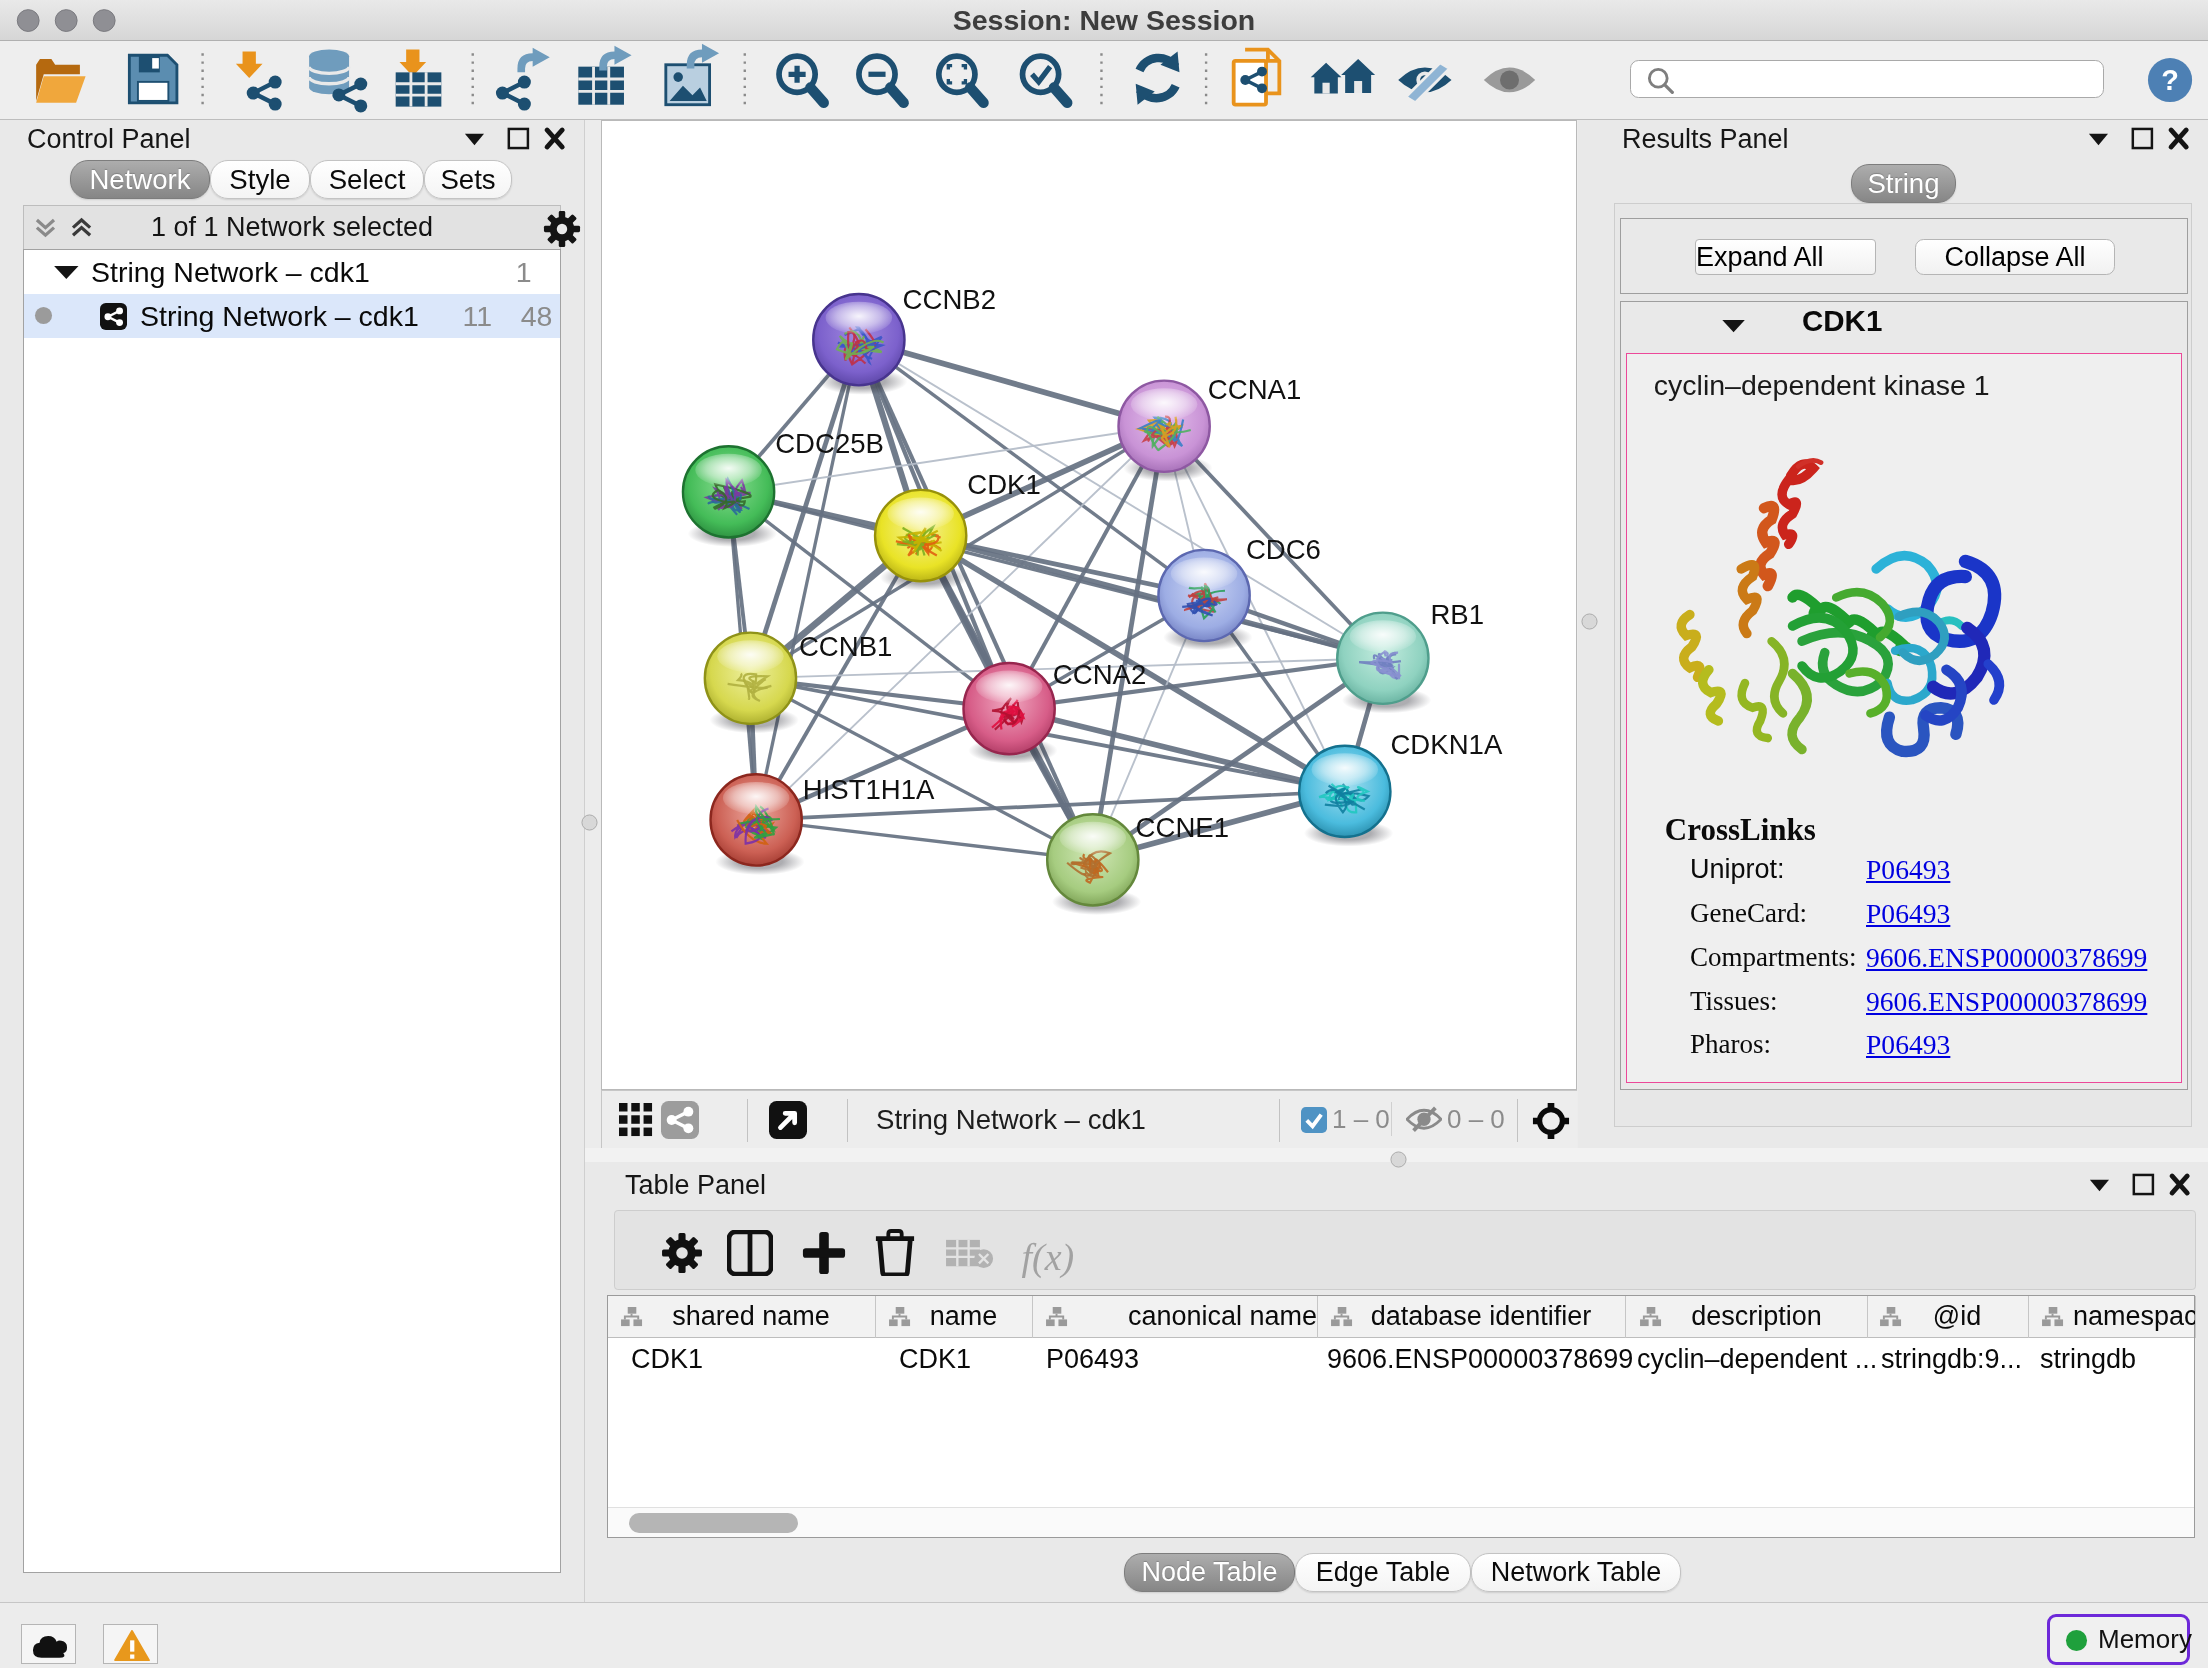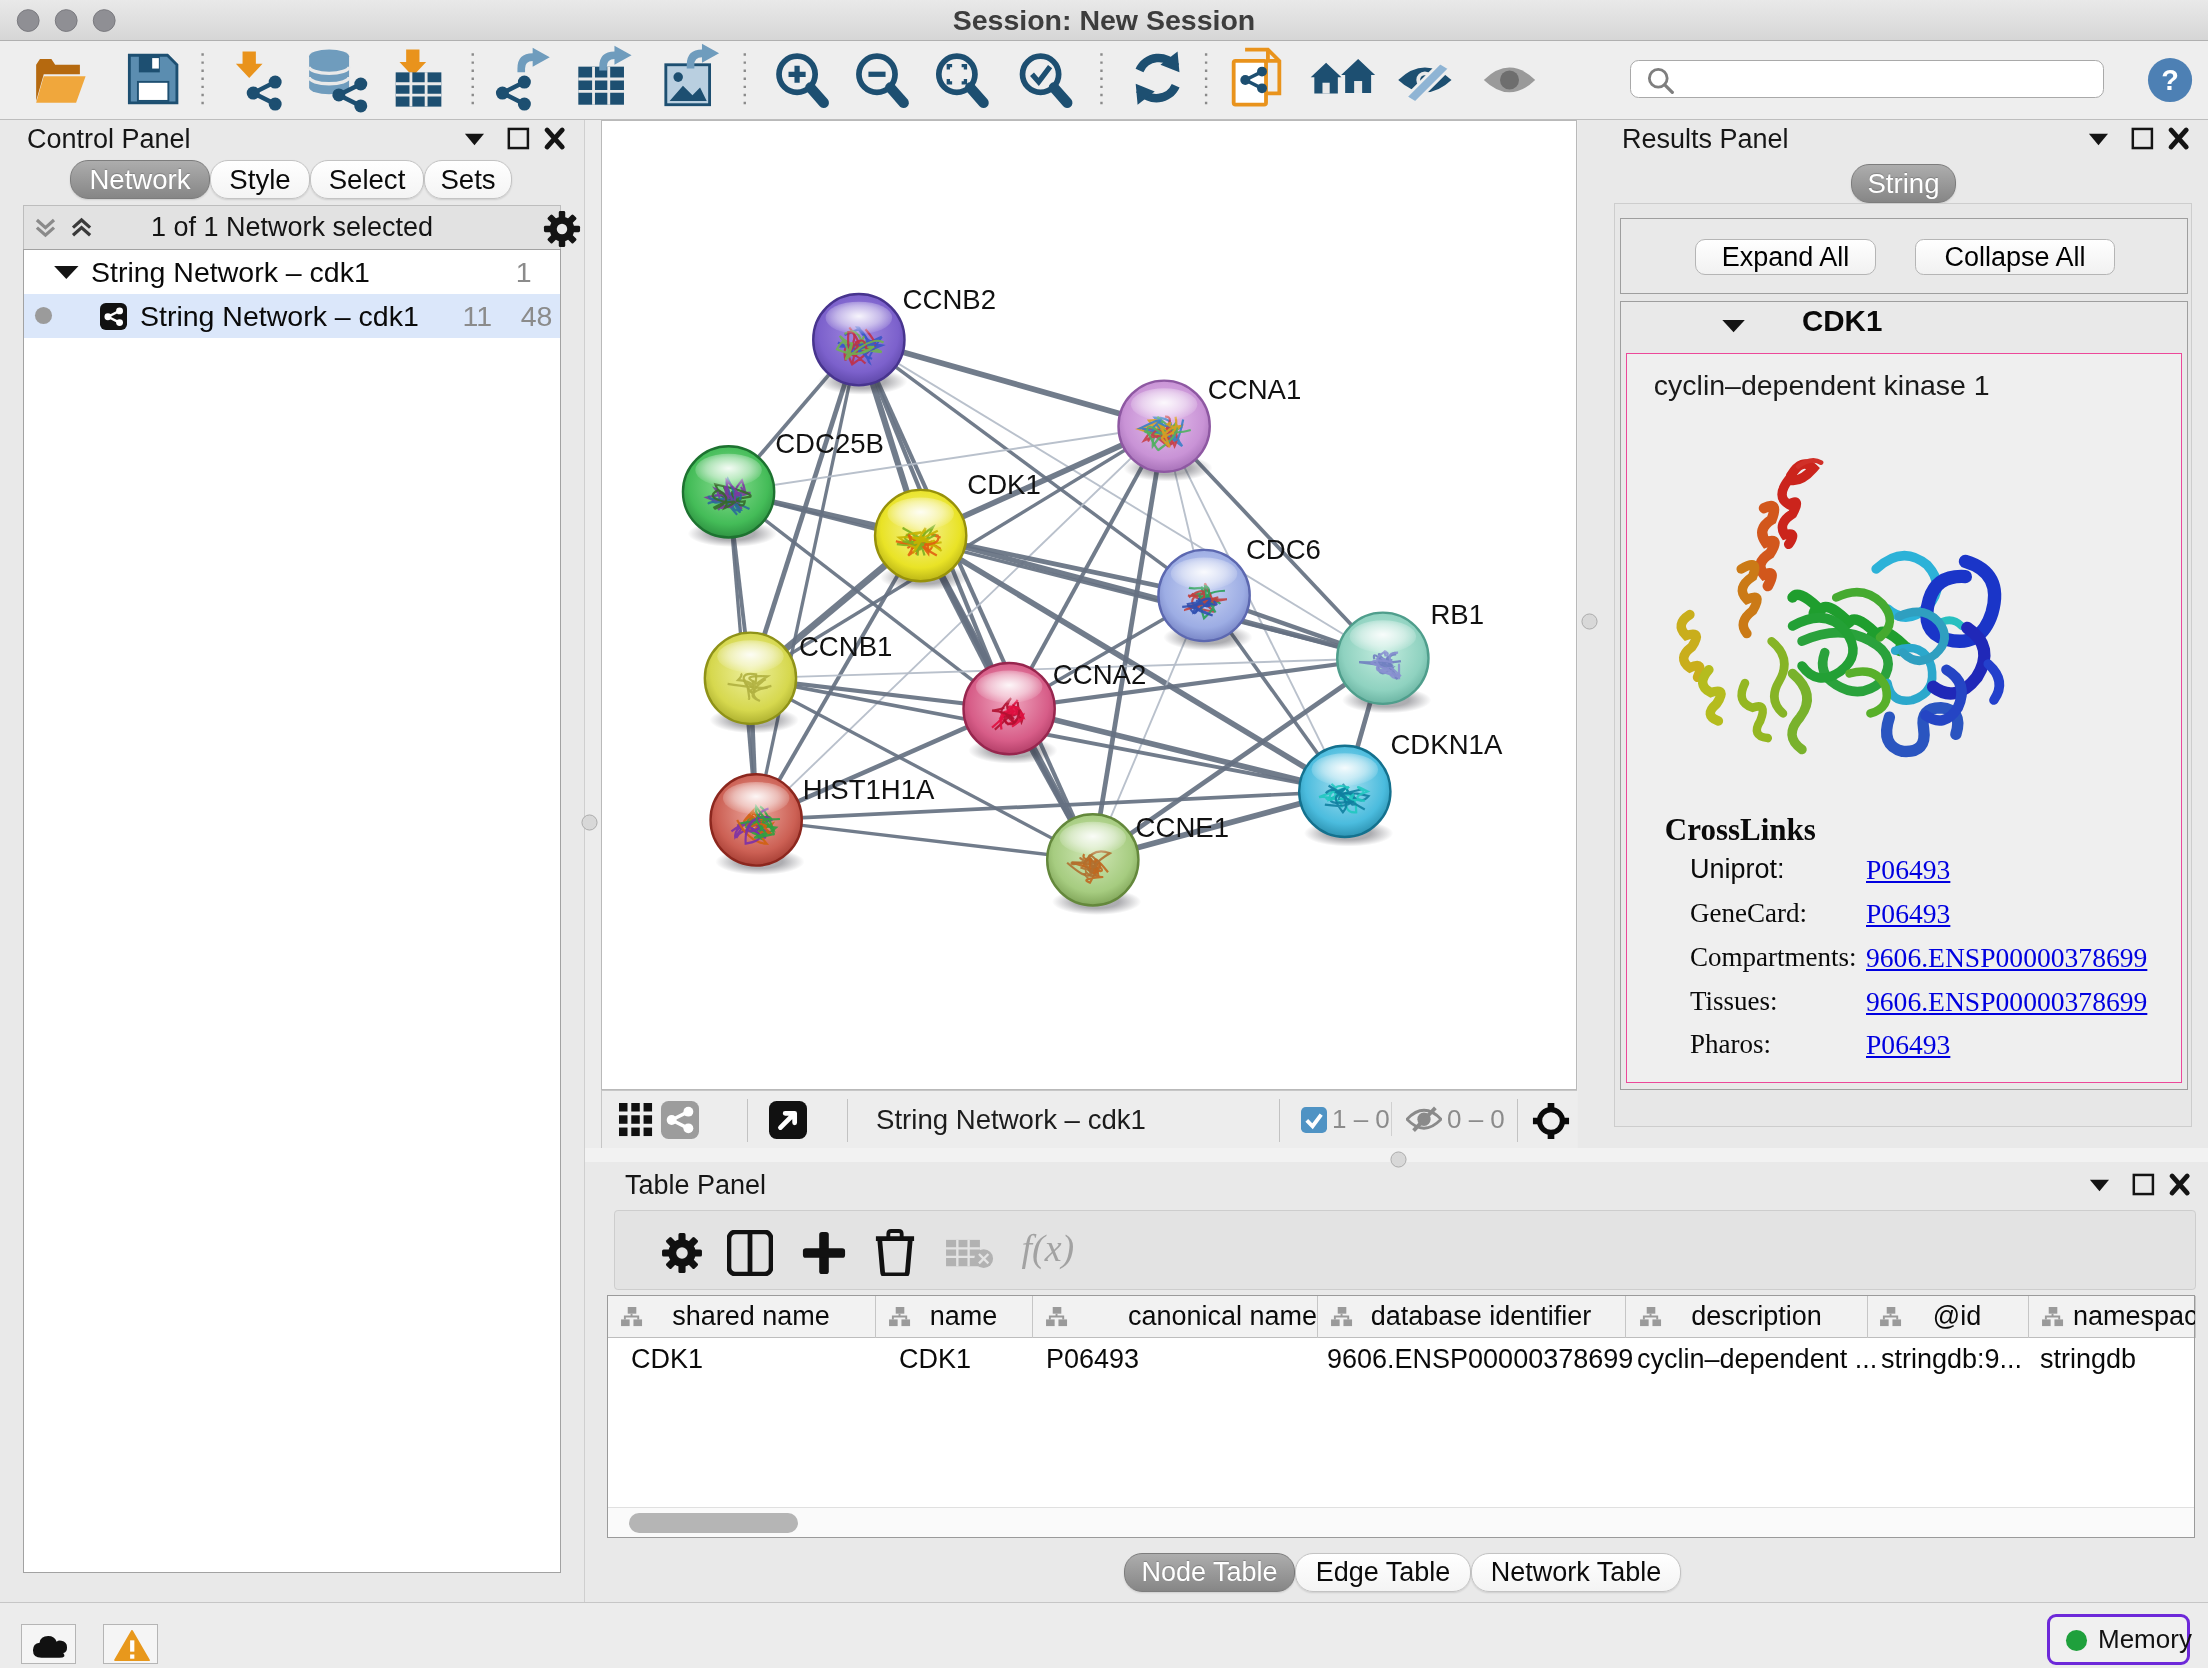--- a/index.html
+++ b/index.html
@@ -533,21 +533,21 @@
 <div class="abs panel-title" style="left:44px;top:3.8px">Results Panel</div>
 <svg style="position:absolute;left:509px;top:5.7px" width="105" height="25" viewBox="0 0 110 26">
 <path d="M2 8 L22 8 L12 20 Z" fill="#141414"></path>
 <rect x="48" y="3" width="20" height="20" fill="none" stroke="#141414" stroke-width="2.6"></rect>
 <path d="M88 4 L104 22 M104 4 L88 22" stroke="#141414" stroke-width="5" stroke-linecap="round"></path>
 </svg>
 <div class="tab sel" style="left:273px;top:44px;width:105px">String</div>
 <div class="abs" style="left:36px;top:83px;width:578px;height:924px;background:#e7e7e7;border:1px solid #cdcdcd"></div>
 <div class="abs" style="left:42px;top:98px;width:568px;height:76px;background:#e9e9e9;border:1px solid #9e9e9e">
 <div class="abs" style="left:74px;top:20px;width:181px;height:36px;background:linear-gradient(#fff,#f1f1f1);
-border:1px solid #b5b5b5;border-radius:10px;text-align:center;font-size:27px;line-height:34px">Expand All</div>
+border:1px solid #b5b5b5;border-radius:4px;text-align:left;font-size:27px;line-height:34px">Expand All</div>
 <div class="abs" style="left:294px;top:20px;width:200px;height:36px;background:linear-gradient(#fff,#f1f1f1);
 border:1px solid #b5b5b5;border-radius:8.6px;text-align:center;font-size:27px;line-height:34px">Collapse All</div>
 </div>
 <div class="abs" style="left:42px;top:181px;width:568px;height:789px;background:#e9e9e9;border:1px solid #9e9e9e">
 <svg class="abs" style="left:100px;top:17px" width="27" height="15" viewBox="0 0 28 16">
         <path d="M1 1 L25 1 L13 14 Z" fill="#141414"></path>
       </svg>
 <div class="abs" style="left:181px;top:1.9px;font-size:29.5px;font-weight:bold;color:#0a0a0a">CDK1</div>
 <div class="abs" style="left:4.8px;top:51px;width:556px;height:730px;background:#efefef;border:1px solid #ec4899">
 <div class="abs" style="left:27px;top:15px;font-size:28.5px;color:#1a1a1a">cyclin–dependent kinase 1</div>
@@ -625,21 +625,21 @@
 <path d="M6 12 L9 46 Q9 49 12 49 L32 49 Q35 49 35 46 L38 12" stroke-width="5"></path>
 <line x1="2" y1="11" x2="42" y2="11" stroke-width="5"></line>
 <path d="M15 11 L15 6 Q15 3 18 3 L26 3 Q29 3 29 6 L29 11" stroke-width="4"></path>
       </svg>
 <svg class="abs" style="left:331px;top:27px" width="49" height="32" viewBox="0 0 52 34">
 <rect x="0" y="2" width="36" height="28" fill="#b2b2b2"></rect>
 <path d="M0 11 L36 11 M0 20 L36 20 M12 2 L12 30 M24 2 L24 30" stroke="#e3e3e3" stroke-width="2.5"></path>
 <circle cx="40" cy="22" r="10" fill="#b2b2b2"></circle>
         <path d="M35 17 L45 27 M45 17 L35 27" stroke="#e3e3e3" stroke-width="2.5"></path>
       </svg>
-<div class="abs" style="left:407px;top:15px;font-family:'Liberation Serif',serif;font-style:italic;
+<div class="abs" style="left:407px;top:24px;font-family:'Liberation Serif',serif;font-style:italic;
 font-size:38px;color:#a2a2a2">f(x)</div>
 </div>
 <div class="abs" style="left:22px;top:133px;width:1588px;height:243px;background:#fff;border:1px solid #9a9a9a">
 <div class="abs" style="left:0;top:0;width:1586px;height:42px;background:#f2f2f2;border-bottom:1px solid #bdbdbd">
 <div class="abs" style="left:0px;top:0;width:268px;height:42px;border-right:1px solid #c6c6c6">
 <svg class="abs" style="left:13.3px;top:10.5px" width="23" height="21" viewBox="0 0 24 22">
             <g transform="translate(0,0)" fill="#9a9a9a">
               <rect x="7" y="0" width="9" height="7"></rect>
               <rect x="0" y="13" width="9" height="7"></rect>
               <rect x="13" y="13" width="9" height="7"></rect>

